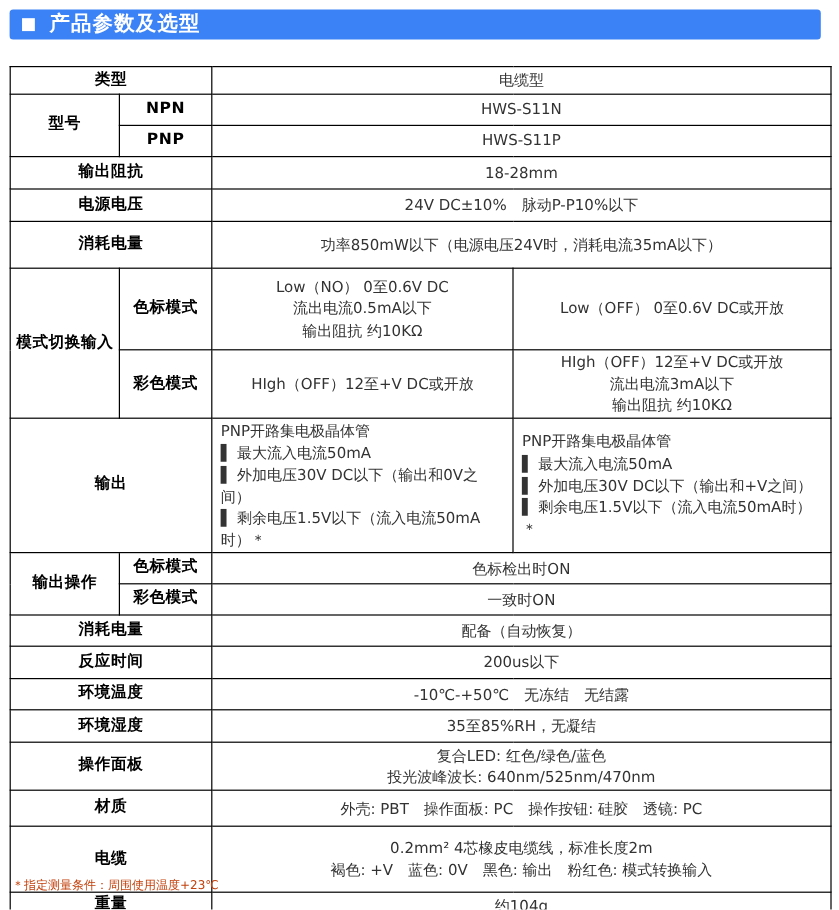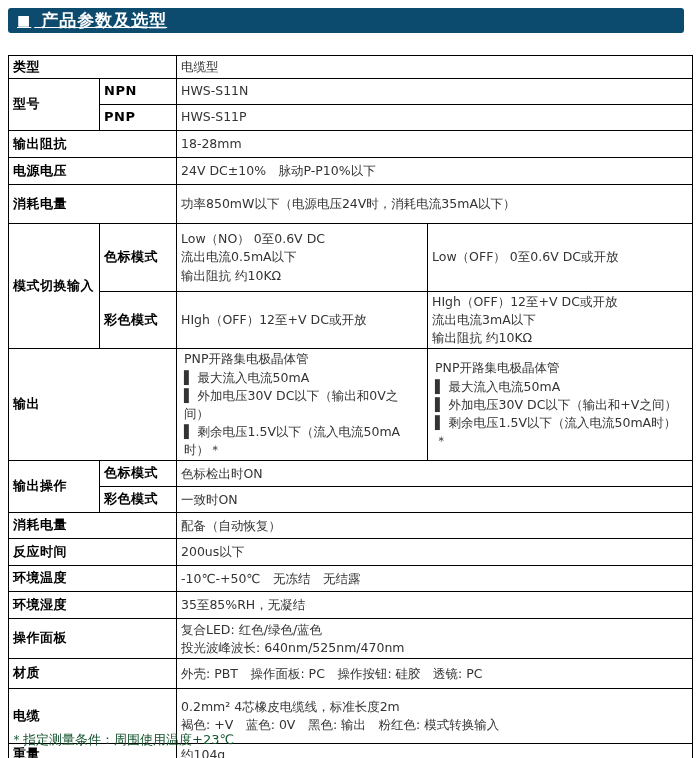--- a/index.html
+++ b/index.html
@@ -14,48 +14,47 @@
     height: 758px;
     background: #ffffff;
     position: relative;
   }
   .banner {
     position: absolute;
     left: 8px;
     top: 8px;
     width: 676px;
     height: 25px;
-    background: #0c4a6e;
+    background: #3b82f6;
     border-radius: 3px;
     color: #ffffff;
     font-weight: bold;
     font-size: 17px;
     line-height: 25px;
     padding-left: 9px;
     box-sizing: border-box;
     letter-spacing: 1px;
-    text-decoration: underline;
   }
   .banner .sq {
     font-size: 14px;
     margin-right: 3px;
     position: relative;
     top: -1px;
   }
   table.spec {
     position: absolute;
     left: 8px;
     top: 55px;
     width: 684px;
     border-collapse: collapse;
     table-layout: fixed;
   }
   table.spec td {
     border: 1px solid #000000;
-    text-align: left;
+    text-align: center;
     vertical-align: middle;
     font-size: 12.5px;
     color: #333333;
     padding: 1px 4px;
     line-height: 1.45;
     overflow: hidden;
   }
   table.spec td.label {
     font-weight: bold;
     color: #000000;
@@ -63,22 +62,22 @@
     letter-spacing: 0.5px;
   }
   table.spec td.leftalign {
     text-align: left;
     padding-left: 7px;
   }
   .footnote {
     position: absolute;
     left: 10px;
     top: 731px;
-    font-size: 13px;
-    color: #14532d;
+    font-size: 10px;
+    color: #c2410c;
   }
 </style>
 </head>
 <body>
 
 <div class="page">
 
   <div class="banner">
     <span class="sq">■</span>
     <span>产品参数及选型</span>

